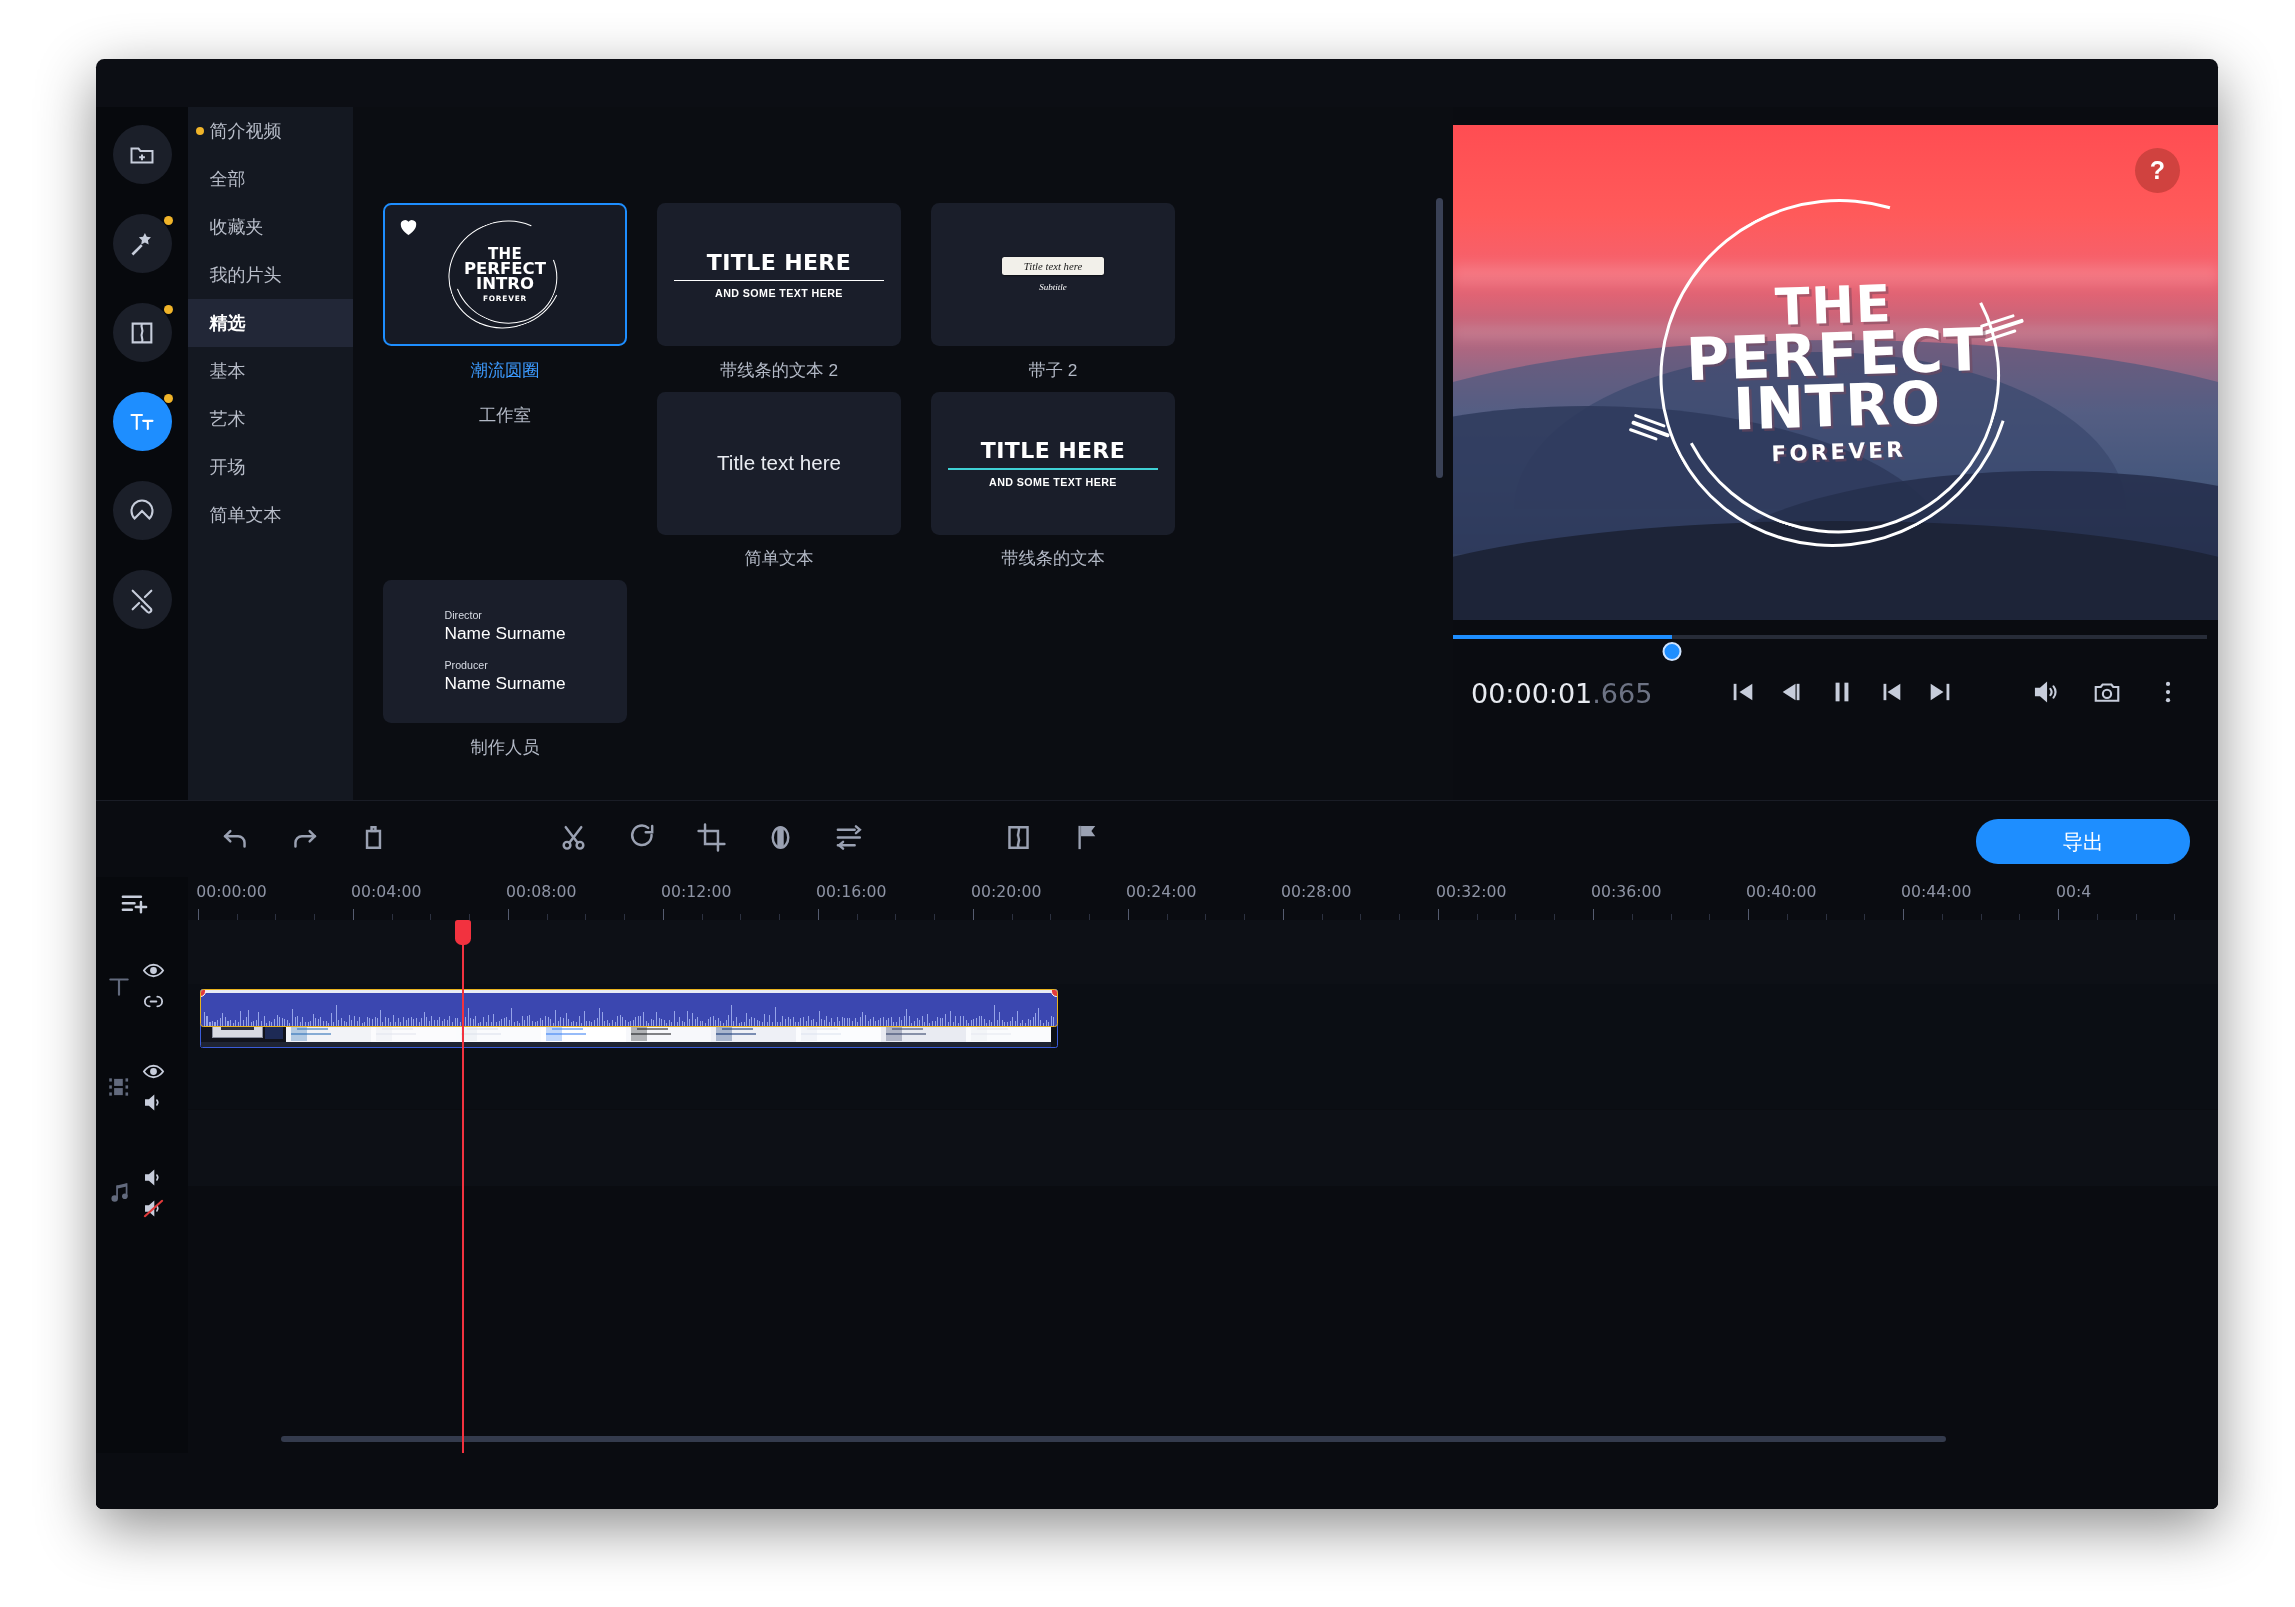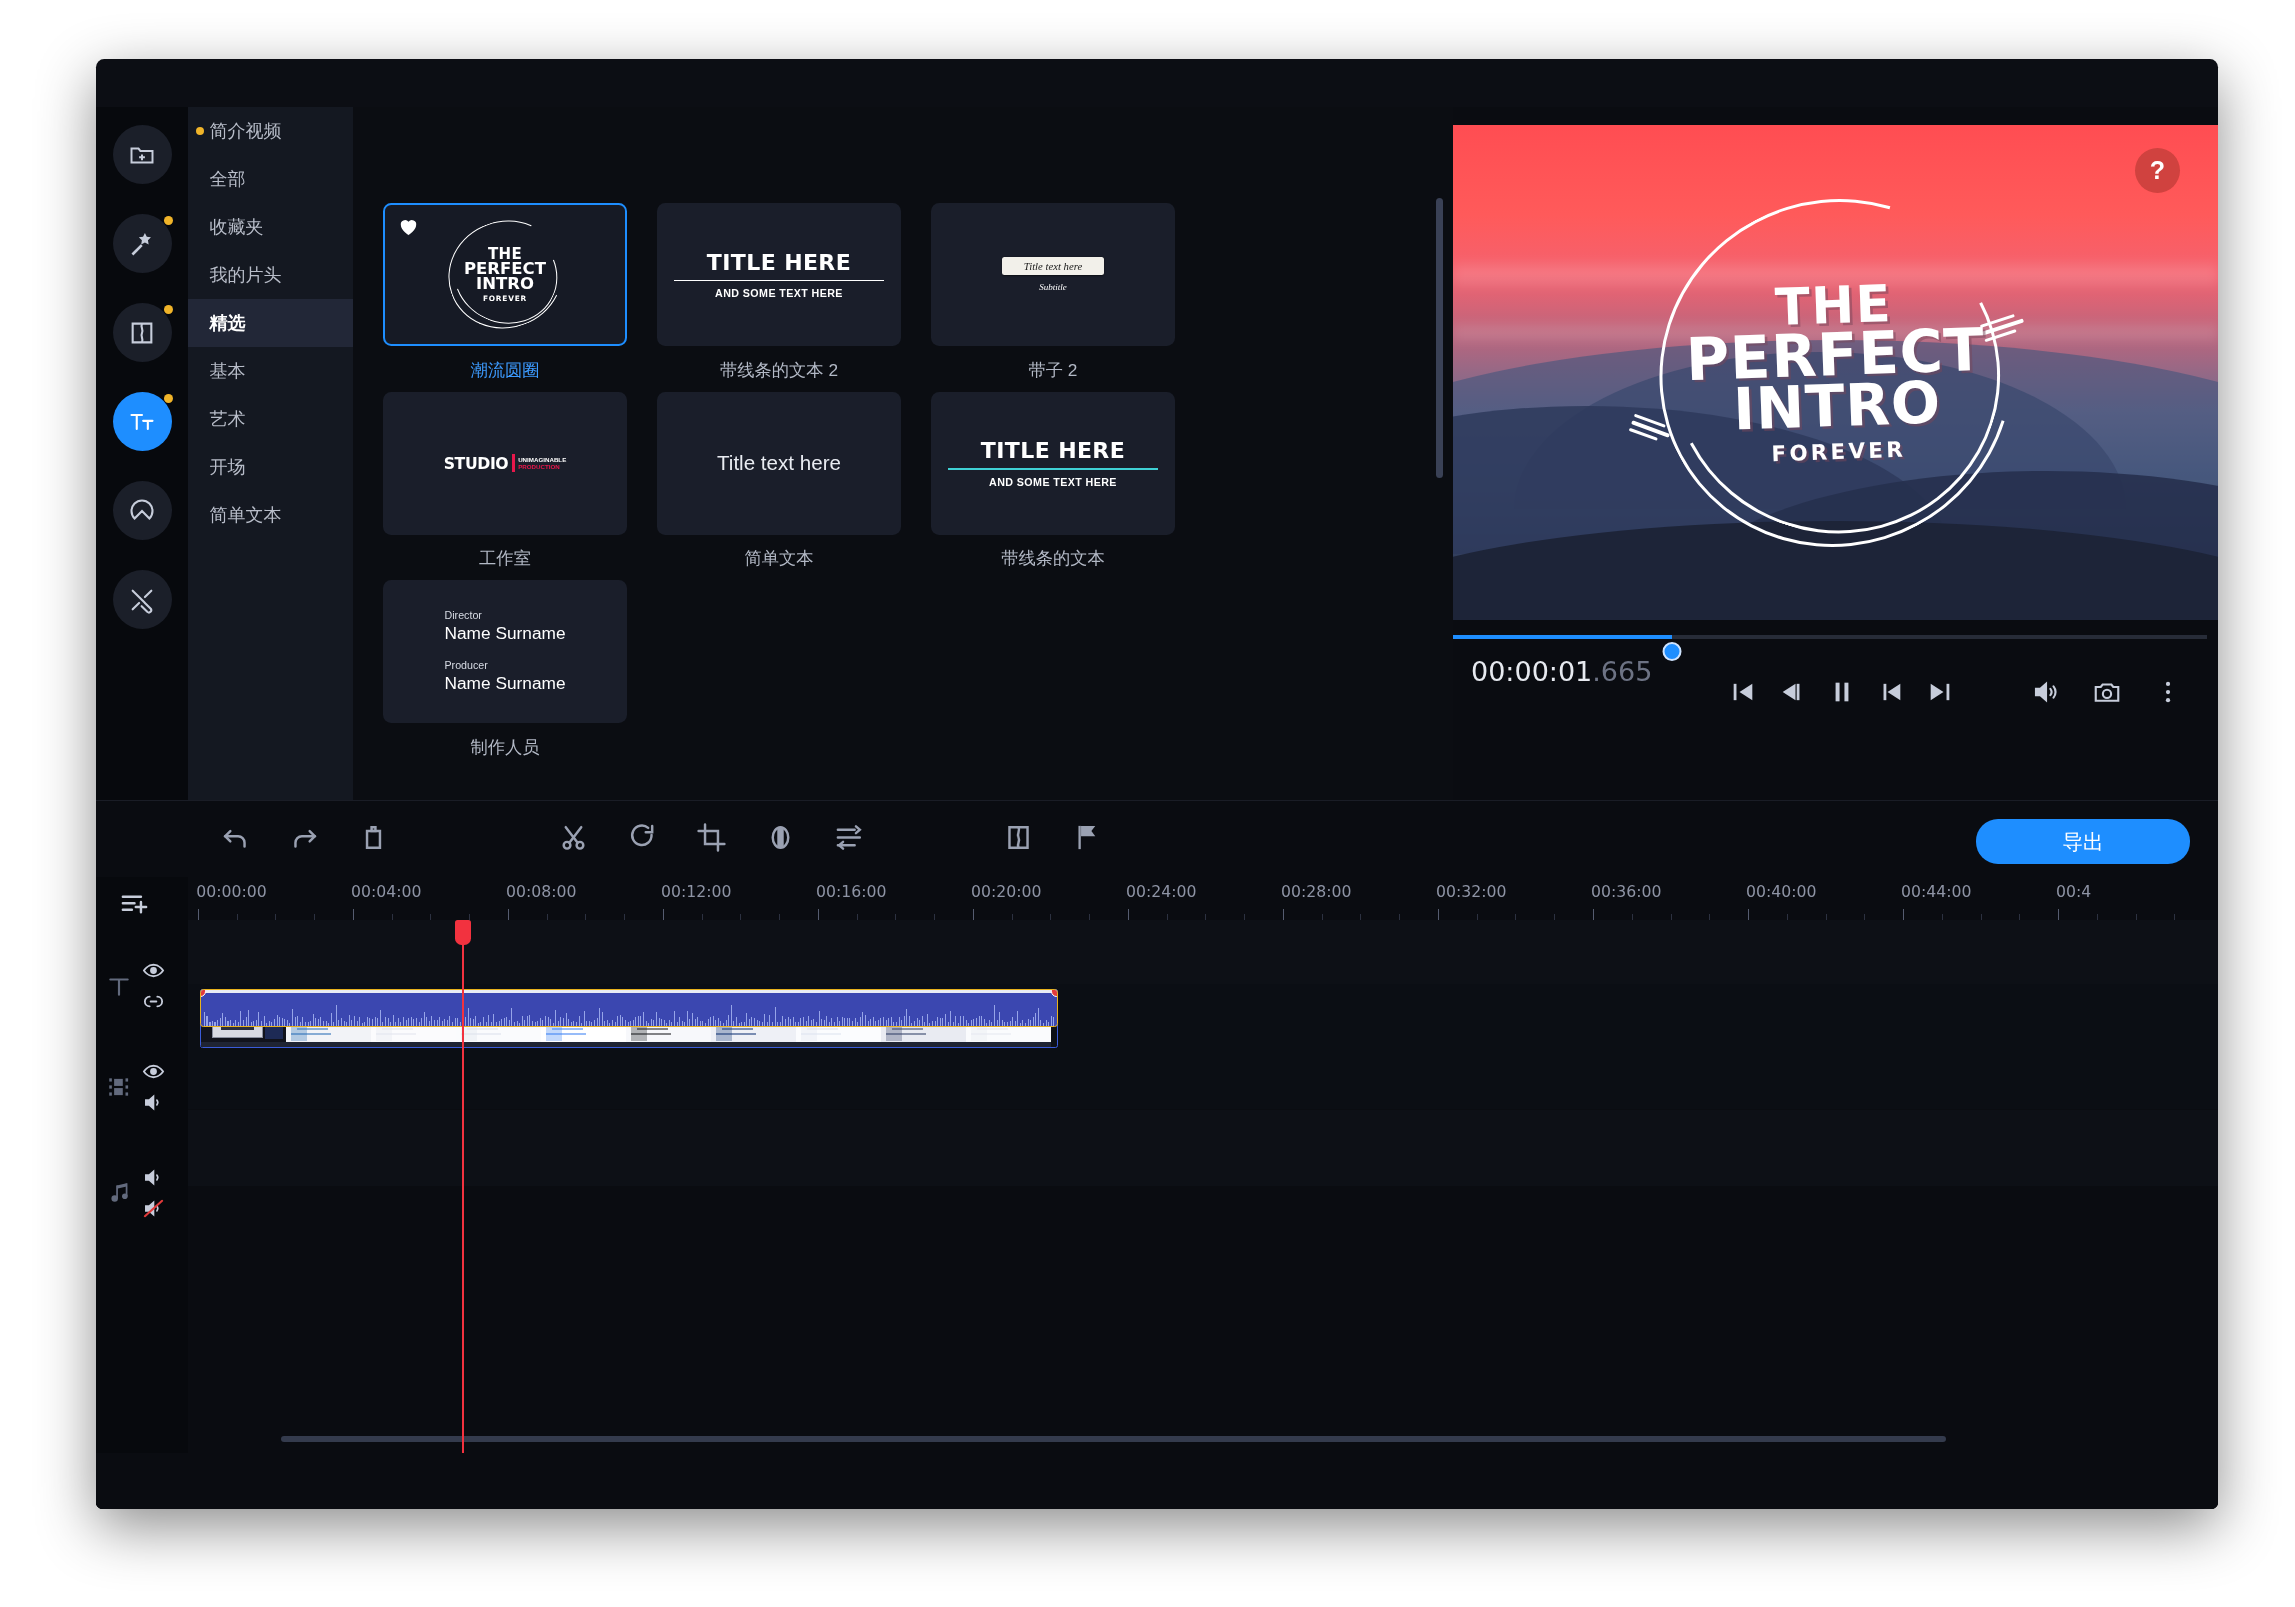--- a/index.html
+++ b/index.html
@@ -311,21 +311,21 @@
   }
   #seek-fill { position: absolute; left: 0; top: 0; height: 4.1px; background: #1e8eff; }
   #seek-knob {
     position: absolute; top: 7.4px; width: 19px; height: 19px;
     border-radius: 50%; background: #1e8eff; border: 2.5px solid #cfe4ff;
     transform: translateX(-50%);
   }
 
   #preview-controls {
     position: absolute; left: 0; right: 0; top: 549px; height: 74px;
-    display: flex; 
+    display: flex; align-items: center;
   }
   #timecode {
     margin-left: 18px; font-size: 27px; color: #e7eaf0;
     font-family: "DejaVu Sans", sans-serif;
   }
   #timecode .ms { color: #6d7384; }
   #transport { margin: 0 auto; display: flex; align-items: center; gap: 21.4px; }
   #transport svg { width: 28px; height: 28px; }
   #preview-right { display: flex; align-items: center; gap: 31px; margin-right: 35px; }
   #preview-right svg { width: 30px; height: 30px; }
@@ -564,30 +564,20 @@
             <div class="tile">
               <div class="tile-thumb">
                 <div class="art-ribbon">
                   <div class="band">Title text here</div>
                   <div class="sub">Subtitle</div>
                 </div>
               </div>
               <div class="tile-label">带子 2</div>
             </div>
             <div class="tile">
-              <div class="tile-thumb">
-                <div class="art-studio">
-                  <div class="s1">STUDIO</div>
-                  <div class="bar"></div>
-                  <div class="s2">
-                    <div>UNIMAGINABLE</div>
-                    <div style="color: rgb(232, 23, 75);">PRODUCTION</div>
-                  </div>
-                </div>
-              </div>
               <div class="tile-label">工作室</div>
             </div>
             <div class="tile">
               <div class="tile-thumb">
                 <div class="art-simple">Title text here</div>
               </div>
               <div class="tile-label">简单文本</div>
             </div>
             <div class="tile">
               <div class="tile-thumb">

